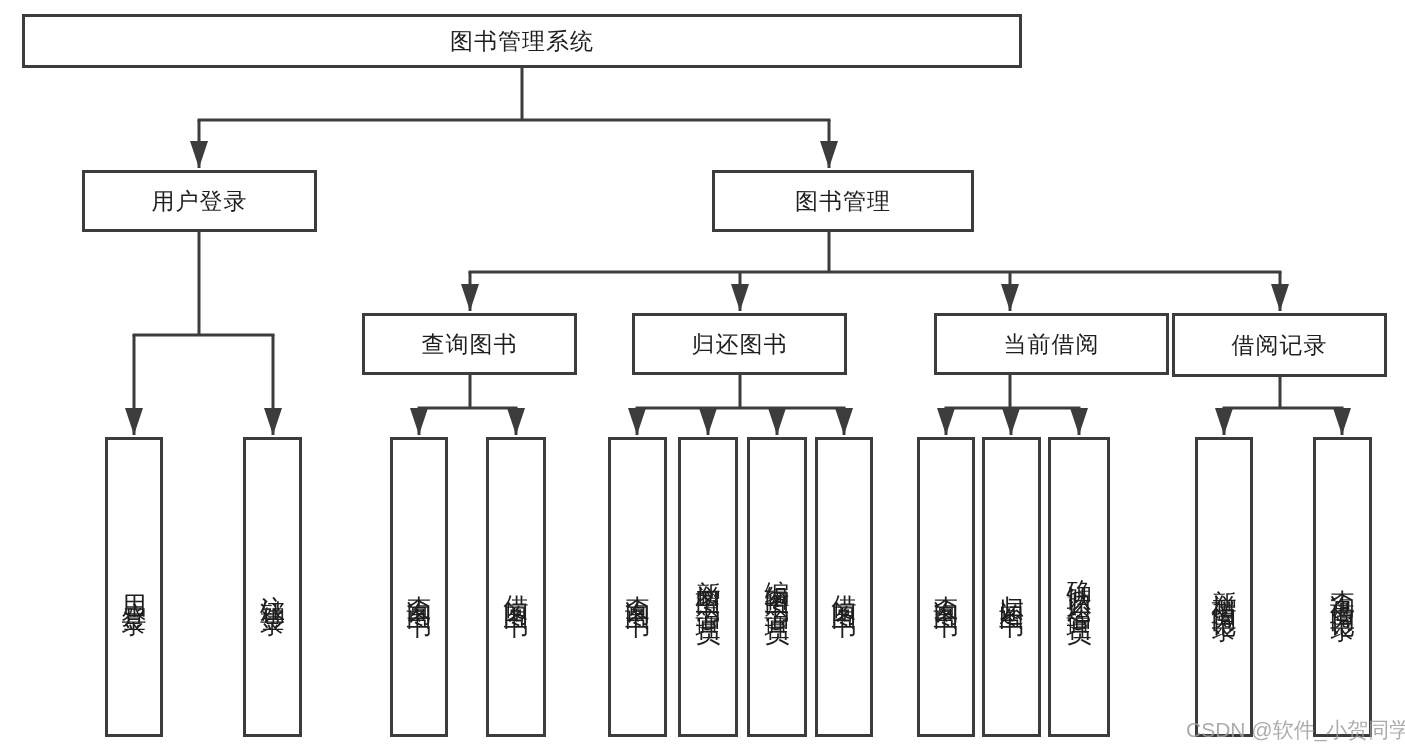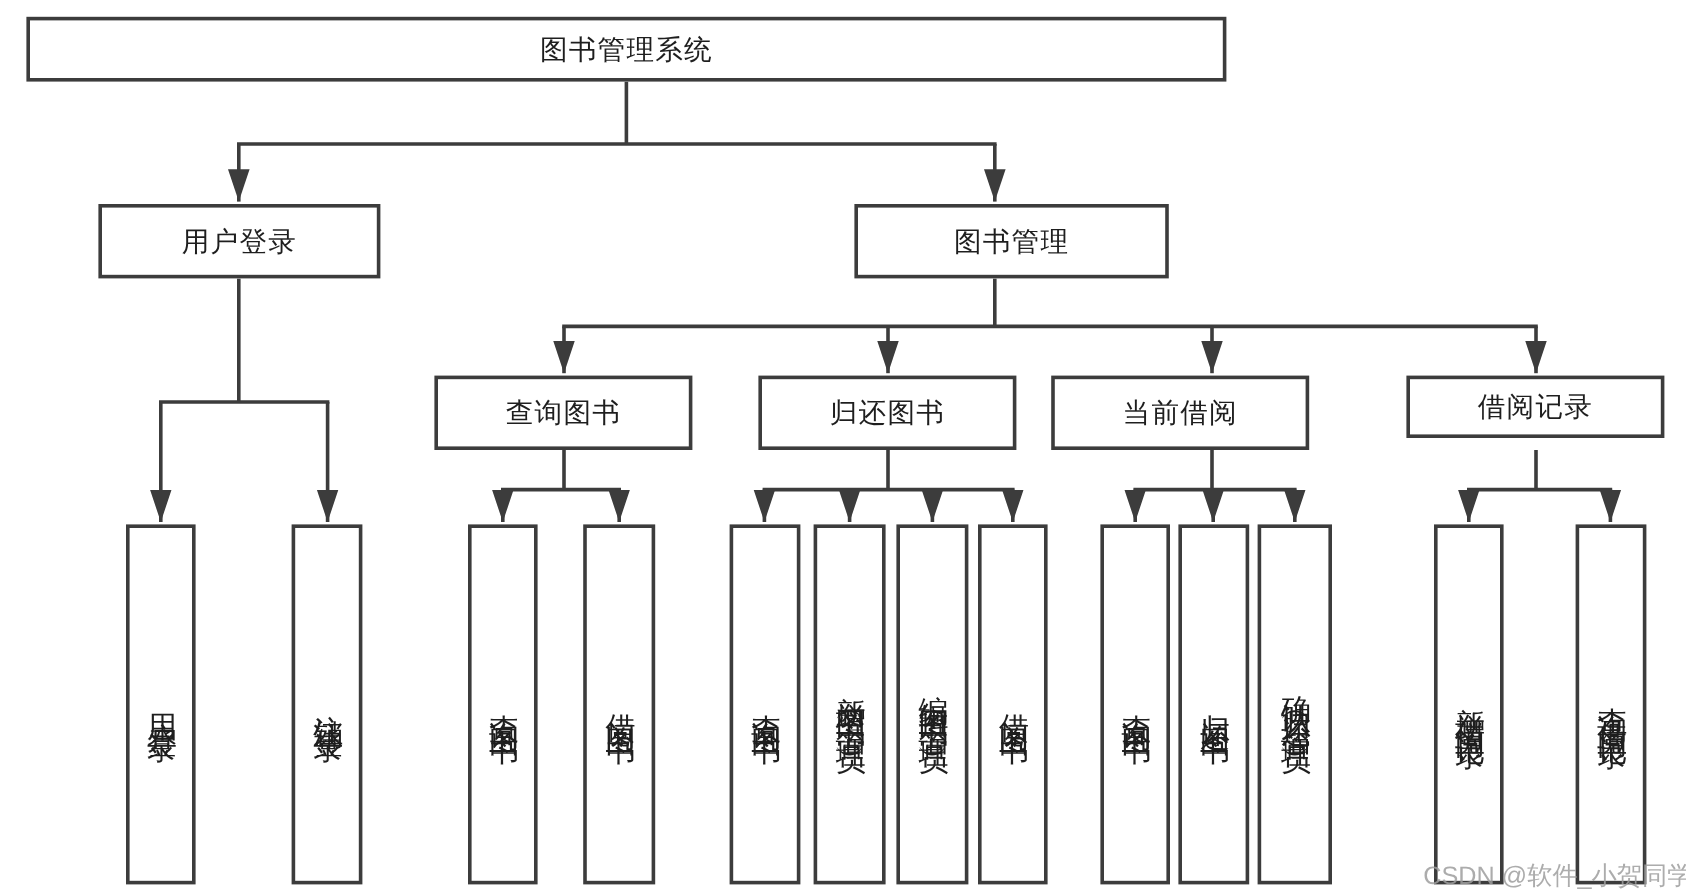--- a/index.html
+++ b/index.html
@@ -100,24 +100,24 @@
   <div class="box h" style="left:712px;top:170px;width:262px;height:62px">
     <span>图书管理</span>
   </div>
 
   <div class="box h" style="left:362px;top:313px;width:215px;height:62px">
     <span>查询图书</span>
   </div>
   <div class="box h" style="left:632px;top:313px;width:215px;height:62px">
     <span>归还图书</span>
   </div>
-  <div class="box h" style="left:876px;top:313px;width:215px;height:62px">
+  <div class="box h" style="left:934px;top:313px;width:235px;height:62px">
     <span>当前借阅</span>
   </div>
-  <div class="box h" style="left:1172px;top:313px;width:215px;height:52px">
+  <div class="box h" style="left:1172px;top:313px;width:215px;height:64px">
     <span>借阅记录</span>
   </div>
 
   <div class="box v" style="left:105px;top:437px;width:58px;height:300px">
     <span>用户登录</span>
   </div>
   <div class="box v" style="left:243px;top:437px;width:59px;height:300px">
     <span>注销登录</span>
   </div>
 

